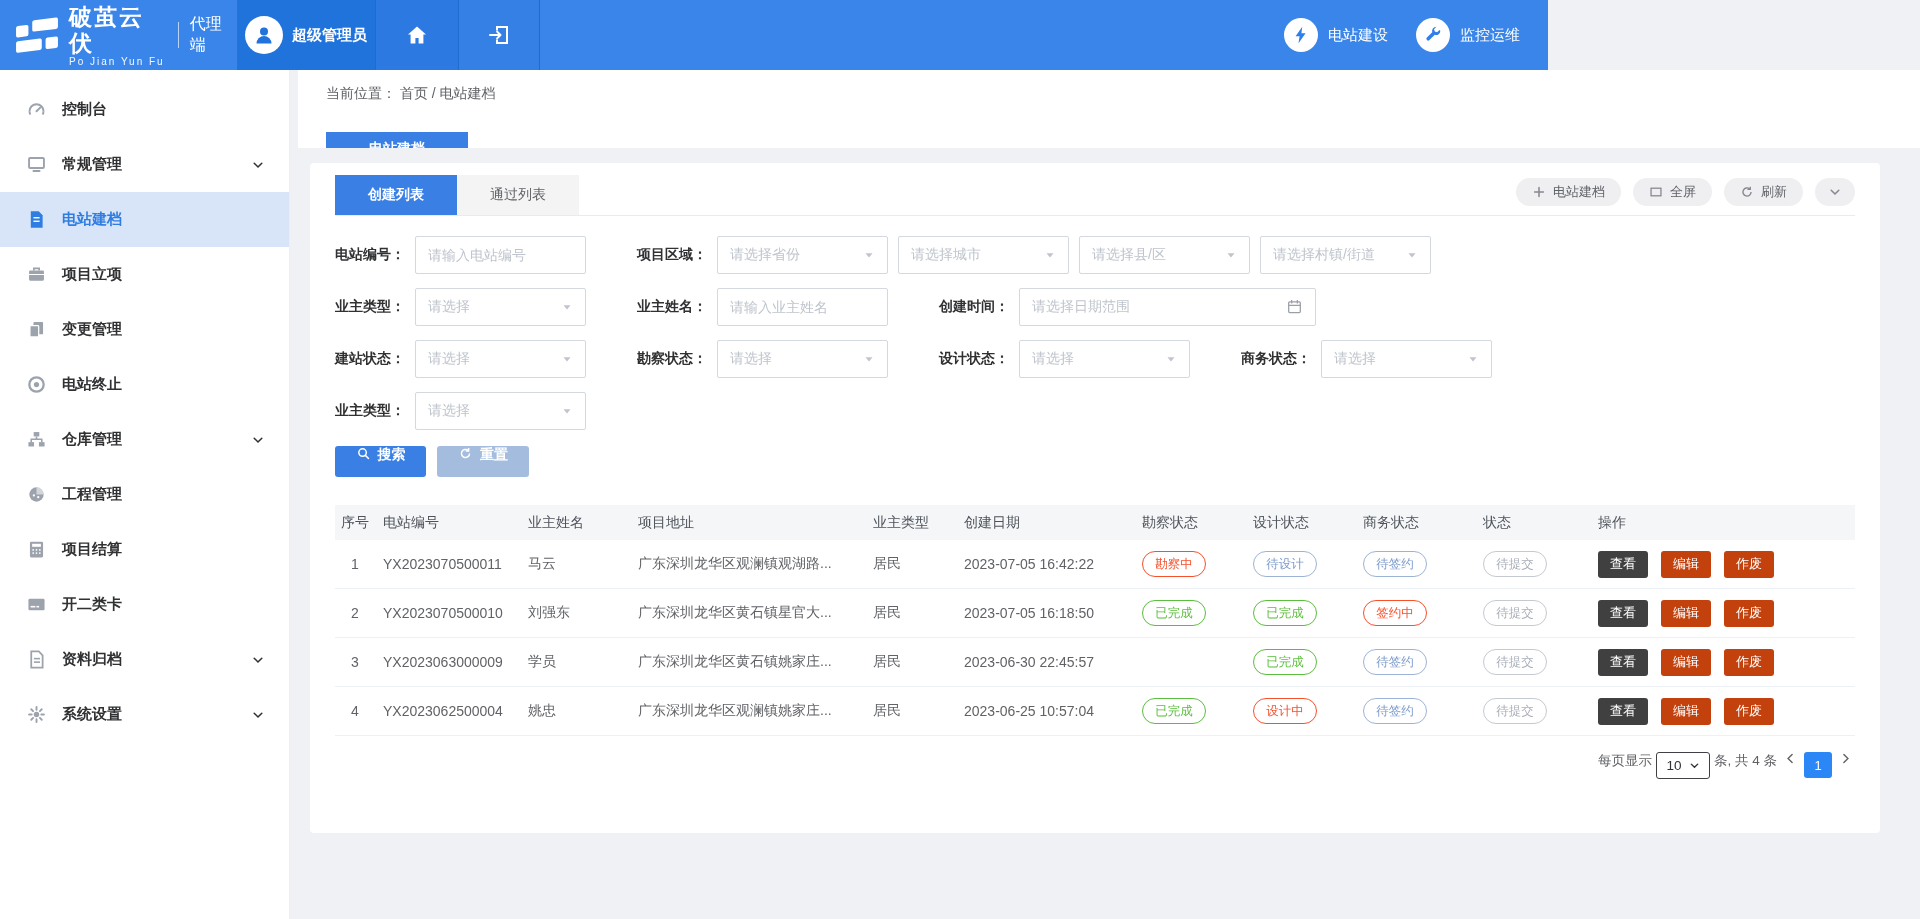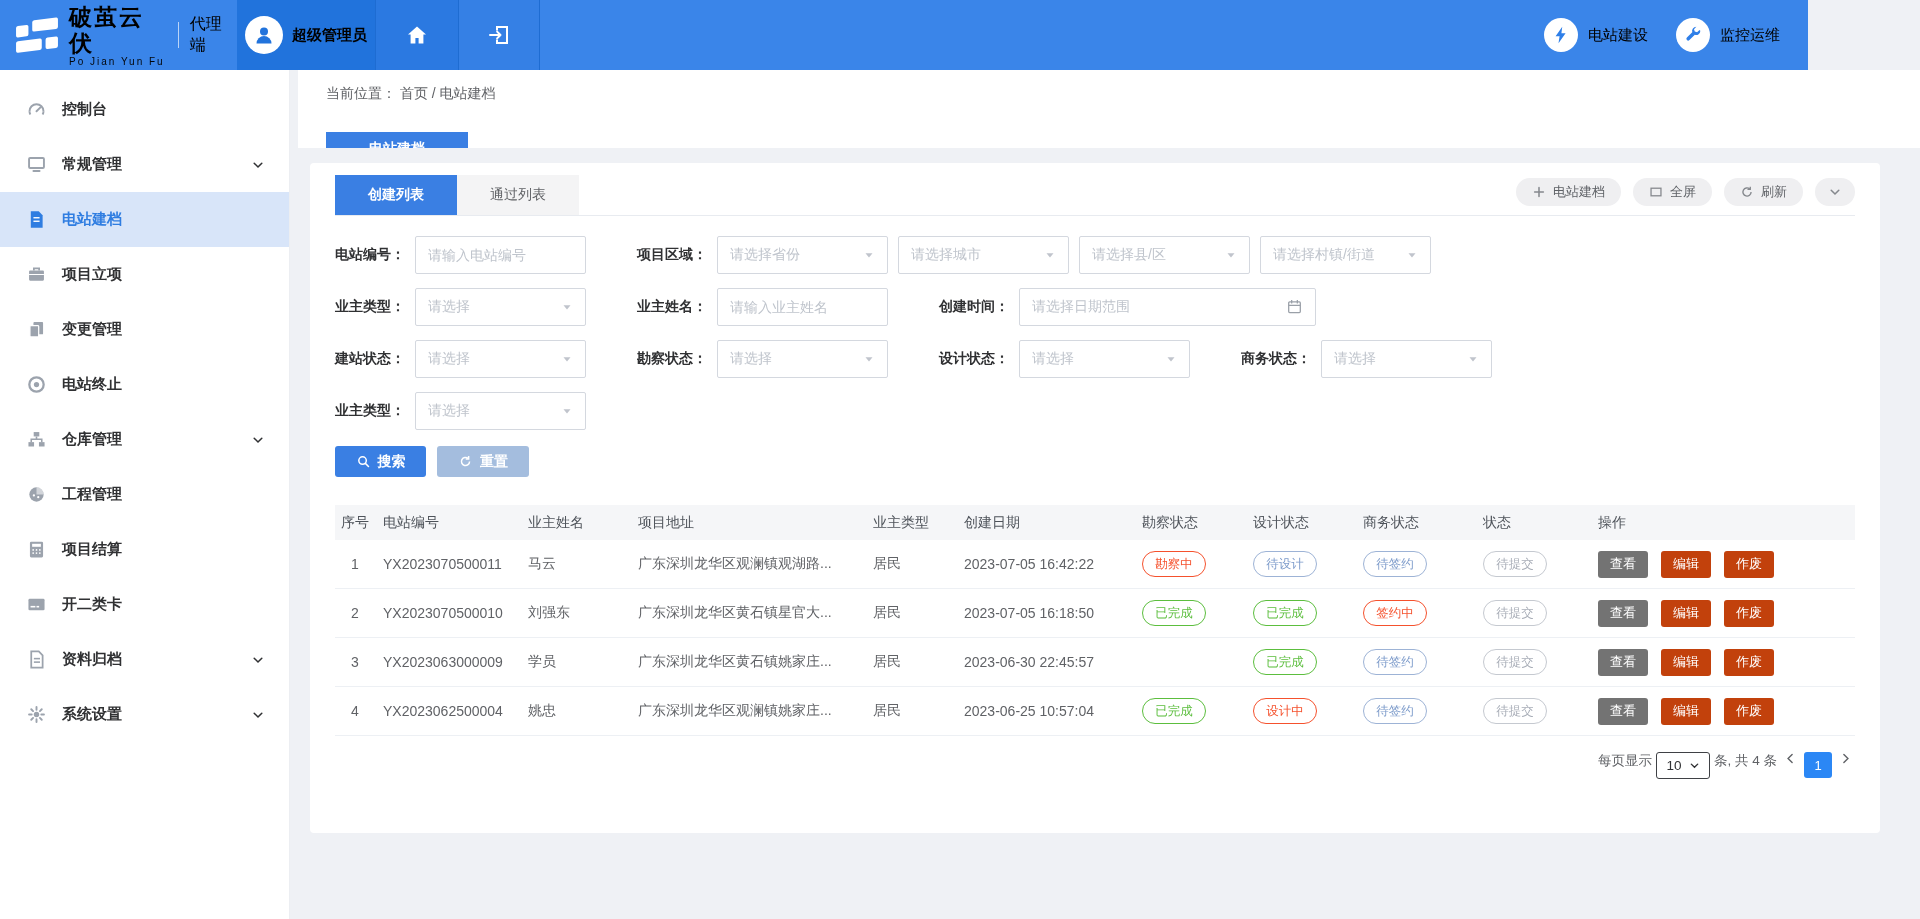--- a/index.html
+++ b/index.html
@@ -1,21 +1,21 @@
 <!DOCTYPE html>
 <html><head>
 <meta charset="utf-8">
 <style>
   * { margin:0; padding:0; box-sizing:border-box; }
   html,body { width:1920px; height:919px; overflow:hidden; }
   body { font-family:"Liberation Sans","DejaVu Sans",sans-serif; background:#EFF1F5; position:relative; color:#303133; }
   svg { display:block; }
 
   
-  .header { position:absolute; left:0; top:0; width:1808px; height:70px; background:#3A85E9; display:flex; color:#000000; z-index:5; }
+  .header { position:absolute; left:0; top:0; width:1548px; height:70px; background:#3A85E9; display:flex; color:#ffffff; z-index:5; }
   .brand { width:237px; display:flex; align-items:center; padding-left:14px; }
   .brand-mark svg { width:46px; height:40px; }
   .brand-text { margin-left:9px; }
   .brand-title { font-size:23px; font-weight:bold; letter-spacing:2px; line-height:26px; }
   .brand-sub { font-size:10px; letter-spacing:2px; opacity:.95; }
   .brand-portal { display:flex; align-items:center; margin-left:10px; font-size:16px; }
   .vdiv { width:1px; height:26px; background:rgba(255,255,255,.65); margin-right:11px; }
   .hseg { display:flex; align-items:center; justify-content:center; cursor:pointer; }
   .seg-user { width:138px; background:#2173DC; gap:9px; }
   .avatar { width:38px; height:38px; border-radius:50%; background:#fff; display:flex; align-items:center; justify-content:center; }
@@ -66,41 +66,41 @@
   .ctl { height:38px; border:1px solid #D4D8DF; border-radius:2px; background:#fff; display:flex; align-items:center; padding:0 12px; width:171px; }
   .ctl.sel { justify-content:space-between; }
   .ctl .ph { font-size:14px; color:#BFC4CC; white-space:nowrap; overflow:hidden; }
   .ctl.date { width:297px; justify-content:space-between; }
   .ctl input { border:none; outline:none; width:100%; font-size:14px; font-family:inherit; color:#606266; background:transparent; }
   .ctl input::placeholder { color:#BFC4CC; }
   .caret svg { width:12px; height:12px; color:#C0C4CC; }
   .cal svg { width:17px; height:17px; color:#9AA0A8; }
 
   .btn-row { display:flex; gap:11px; margin-top:2px; }
-  .btn { height:31px; border:none; border-radius:3px; color:#fff; font-size:14px; font-weight:bold; display:flex; align-items:center; justify-content:center; gap:7px; cursor:pointer; font-family:inherit; }
+  .btn { height:31px; border:none; border-radius:3px; color:#fff; font-size:14px; font-weight:bold; display:flex; justify-content:center; gap:7px; cursor:pointer; font-family:inherit; }
   .btn svg { width:15px; height:15px; }
   .btn-search { background:#3A7FE3; width:91px; }
   .btn-reset { background:#A4BDDE; width:92px; }
 
   
   .table { margin-top:28px; }
   .tgrid { display:grid; grid-template-columns:40px 145px 110px 235px 91px 178px 111px 110px 120px 115px 266px; align-items:center; }
   .t-head { height:35px; background:#F5F6F8; font-size:14px; color:#4E535A; }
   .t-head .hcell { padding-left:8px; }
   .t-head .hcell.center { text-align:center; padding-left:0; }
   .t-row { height:49px; border-bottom:1px solid #EDF0F4; font-size:14px; color:#606266; }
   .t-row .cell { padding-left:8px; white-space:nowrap; overflow:hidden; text-overflow:ellipsis; }
   .t-row .cell.center { text-align:center; padding-left:0; }
   .pillbadge { display:inline-flex; align-items:center; justify-content:center; height:26px; min-width:64px; padding:0 10px; border-radius:14px; border:1px solid; font-size:12.5px; background:#fff; }
   .tone-orange { color:#F5512D; border-color:#F5512D; }
   .tone-green  { color:#5CBE3E; border-color:#5CBE3E; }
   .tone-blue   { color:#7E9CCB; border-color:#9DB3D6; }
   .tone-gray   { color:#A9AEB8; border-color:#C5C9D0; }
   .action-btn { width:50px; height:27px; border:none; border-radius:3px; color:#fff; font-size:13px; margin-right:13px; cursor:pointer; font-family:inherit; }
-  .ab-view { background:#737373; }
+  .ab-view { background:#404040; }
   .ab-purple { background:#c2410c; }
 
   
   .pagebar { display:flex; align-items:flex-start; justify-content:flex-end; margin-top:16px; font-size:13.5px; color:#606266; gap:4px; }
   .psize { width:54px; height:27px; border:1px solid #3F4145; border-radius:3px; display:flex; align-items:center; justify-content:center; gap:7px; color:#303133; cursor:pointer; background:#fff; }
   .psize svg { width:11px; height:11px; color:#303133; }
   .pg-chev { cursor:pointer; padding:0 3px; }
   .pg-chev svg { width:13px; height:13px; color:#606266; }
   .pg-current { width:28px; height:26px; background:#2B87F5; color:#fff; border-radius:3px; display:flex; align-items:center; justify-content:center; font-size:13px; cursor:pointer; }
 </style>

